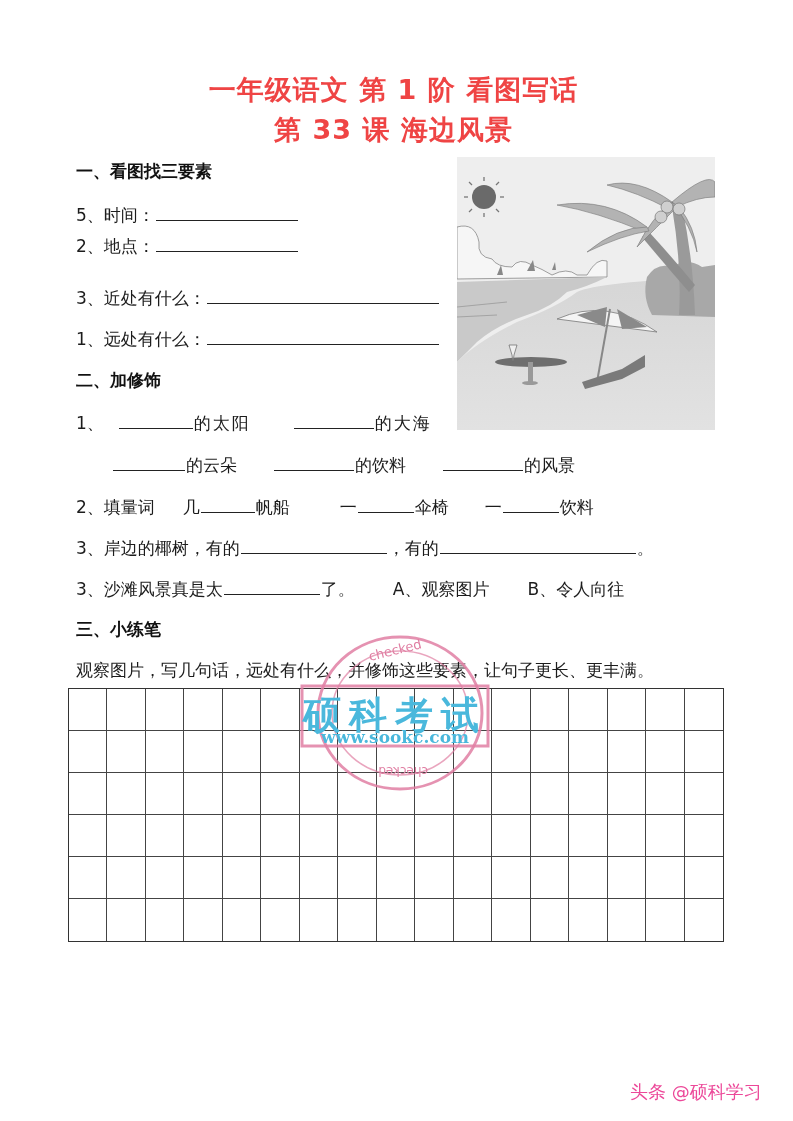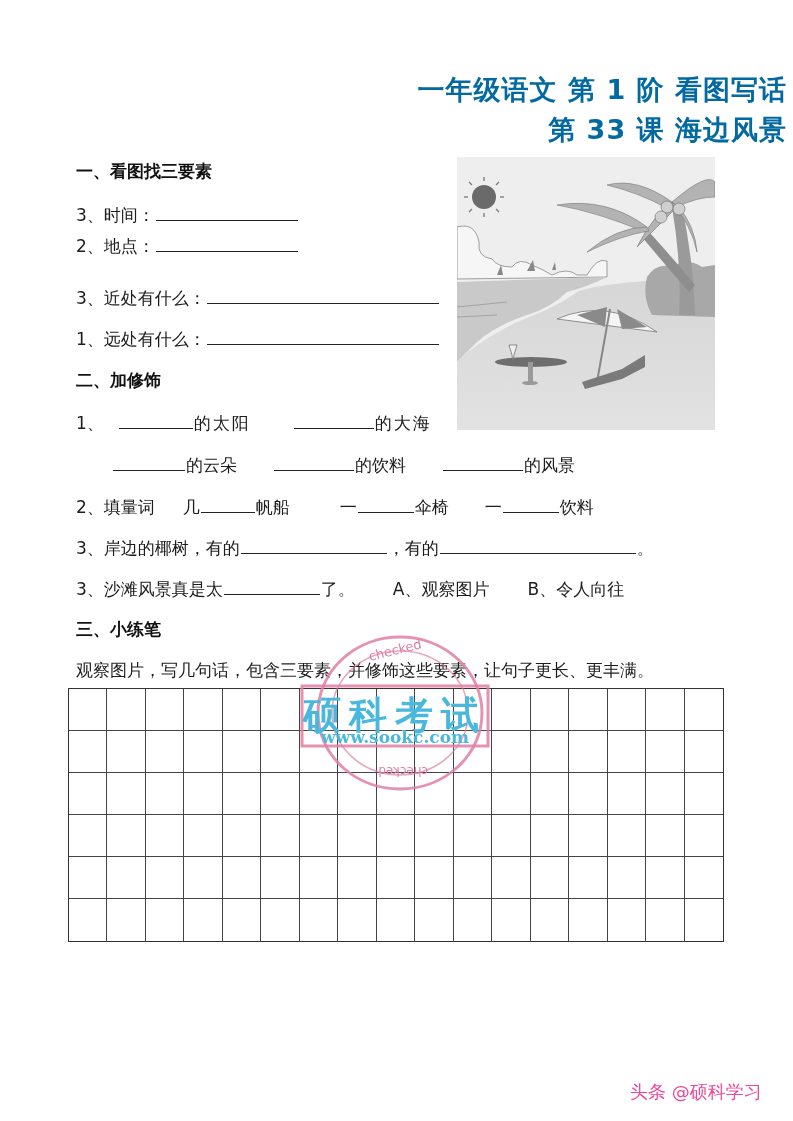--- a/index.html
+++ b/index.html
@@ -1,19 +1,19 @@
 <!DOCTYPE html>
 <html><head>
 <meta charset="utf-8">
 <style>
   html, body { margin: 0; padding: 0; background: #ffffff; }
   body { width: 793px; height: 1121px; position: relative; overflow: hidden;
          font-family: "DejaVu Sans", "Liberation Sans", sans-serif; color: #1a1a1a; }
-  .title { position: absolute; left: 0; width: 787px; text-align: right; font-weight: bold;
-           font-size: 27px; letter-spacing: 1px; color: #0369a1; }
+  .title { position: absolute; left: 0; width: 787px; text-align: center; font-weight: bold;
+           font-size: 27px; letter-spacing: 1px; color: #ef4444; }
   .t1 { top: 72px; }
   .t2 { top: 112px; }
   .sec { position: absolute; left: 76px; font-weight: bold; font-size: 17px; color: #111; }
   .line { position: absolute; left: 76px; font-size: 17px; white-space: nowrap; color: #1c1c1c; }
   .blank { display: inline-block; border-bottom: 1.3px solid #222; height: 18px; vertical-align: baseline; margin: 0 1px; }
   .gap { display: inline-block; }
   .picture { position: absolute; left: 457px; top: 157px; width: 258px; height: 273px;
              background: #ececec; overflow: hidden; }
   .grid { position: absolute; left: 68px; top: 688px; width: 656px; height: 254px;
           border: 1.5px solid #333; box-sizing: border-box;
@@ -26,21 +26,21 @@
 </style>
 </head>
 <body>
 
 <div class="title t1">一年级语文  第 1 阶  看图写话</div>
 <div class="title t2">第 33 课  海边风景</div>
 
 <div class="sec" style="top:160px;">一、看图找三要素</div>
 
 <div class="line" style="top:202px;">
-  <span>3、时间：</span><span class="blank" style="width:142px;"></span>
+  <span>5、时间：</span><span class="blank" style="width:142px;"></span>
 </div>
 <div class="line" style="top:233px;">
   <span>2、地点：</span><span class="blank" style="width:142px;"></span>
 </div>
 <div class="line" style="top:285px;">
   <span>3、近处有什么：</span><span class="blank" style="width:232px;"></span>
 </div>
 <div class="line" style="top:326px;">
   <span>1、远处有什么：</span><span class="blank" style="width:232px;"></span>
 </div>
@@ -130,21 +130,21 @@
 
 <div class="line" style="top:535px;">
   <span>3、岸边的椰树，有的</span><span class="blank" style="width:146px;"></span><span>，有的</span><span class="blank" style="width:196px;"></span><span>。</span>
 </div>
 
 <div class="line" style="top:576px;">
   <span>3、沙滩风景真是太</span><span class="blank" style="width:96px;"></span><span>了。</span><span class="gap" style="width:38px;"></span><span>A、观察图片</span><span class="gap" style="width:38px;"></span><span>B、令人向往</span>
 </div>
 
 <div class="sec" style="top:618px;">三、小练笔</div>
-<div class="line" style="top:659px;">观察图片，写几句话，包含三要素，并修饰这些要素，让句子更长、更丰满。</div>
+<div class="line" style="top:659px;">观察图片，写几句话，远处有什么，并修饰这些要素，让句子更长、更丰满。</div>
 
 <div class="grid" id="grid">
     <div class="cell"></div>
     <div class="cell"></div>
     <div class="cell"></div>
     <div class="cell"></div>
     <div class="cell"></div>
     <div class="cell"></div>
     <div class="cell"></div>
     <div class="cell"></div>

